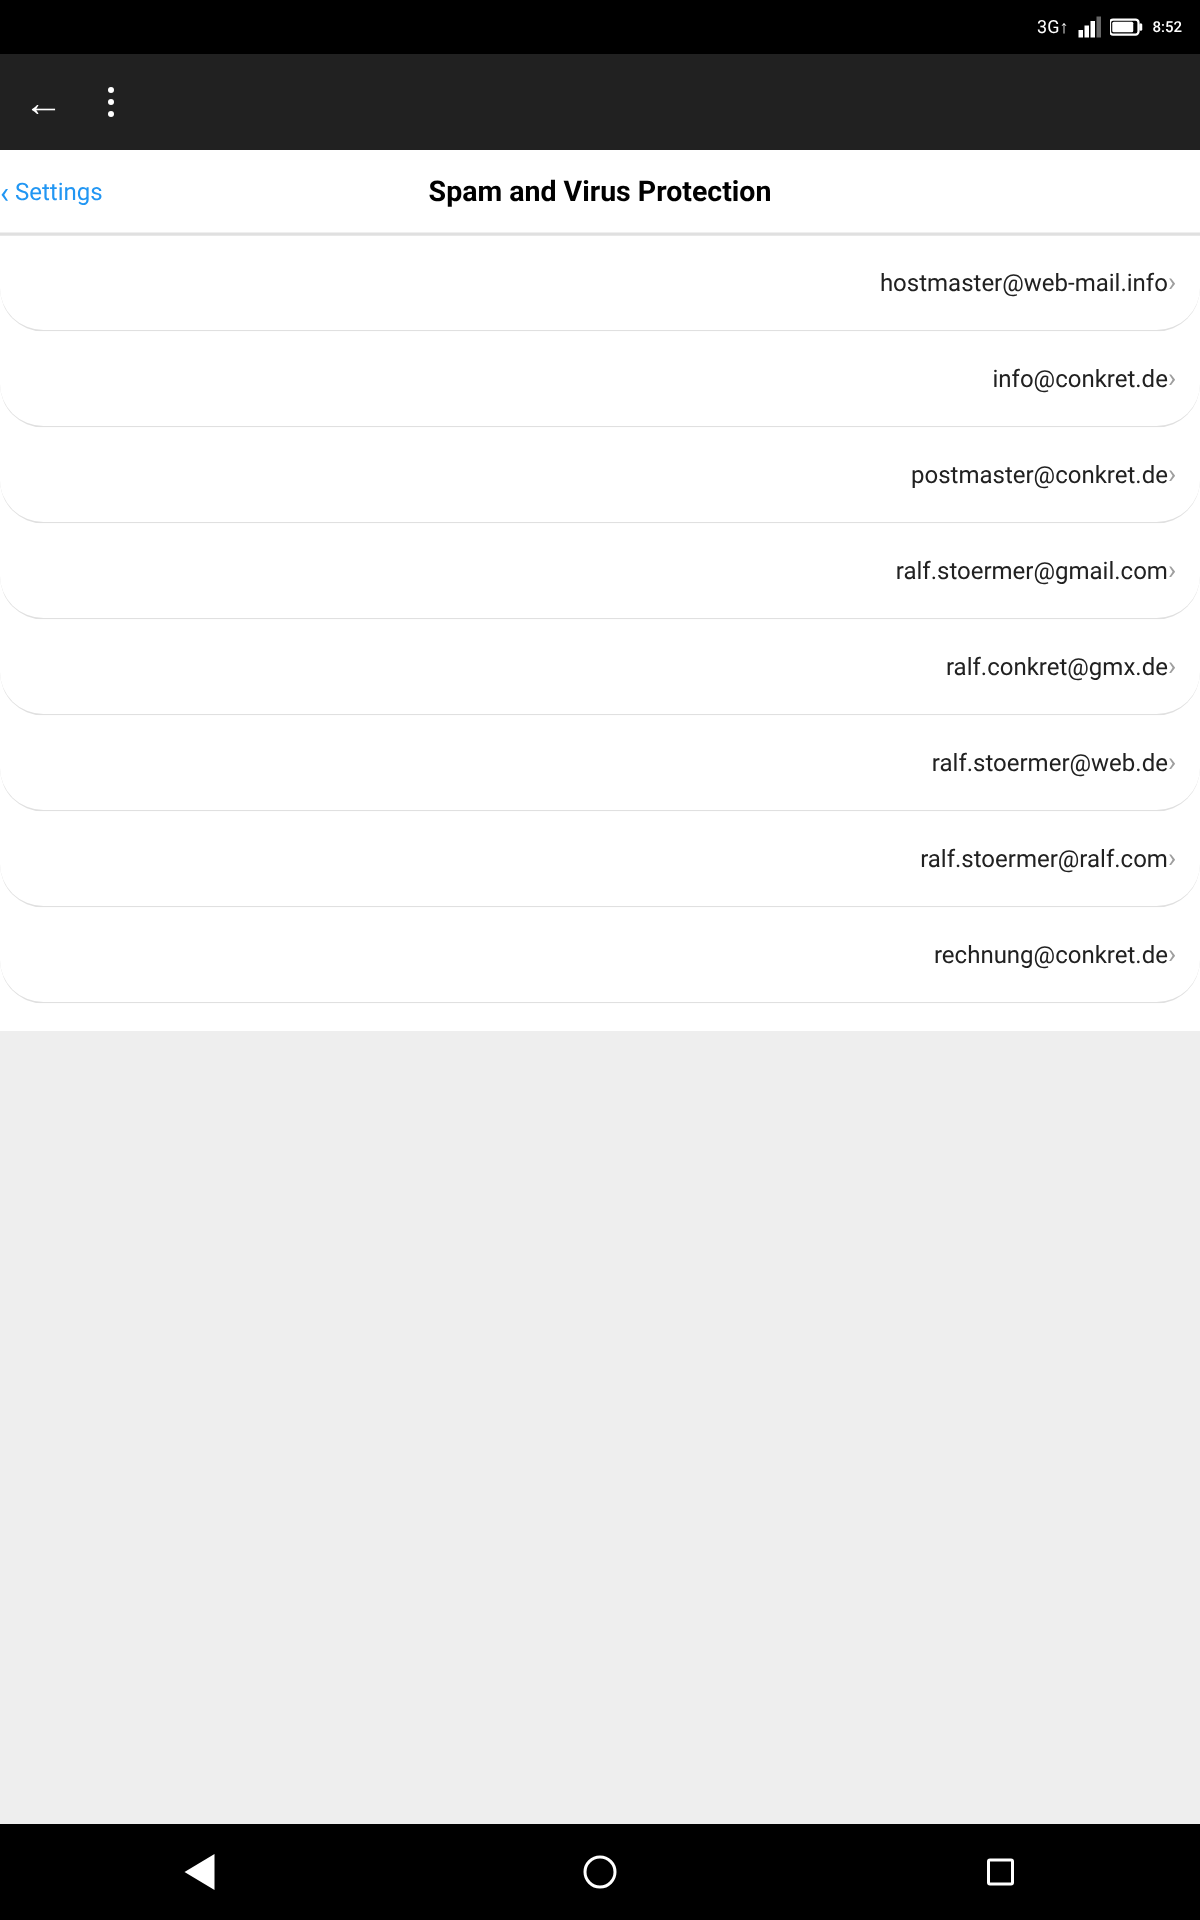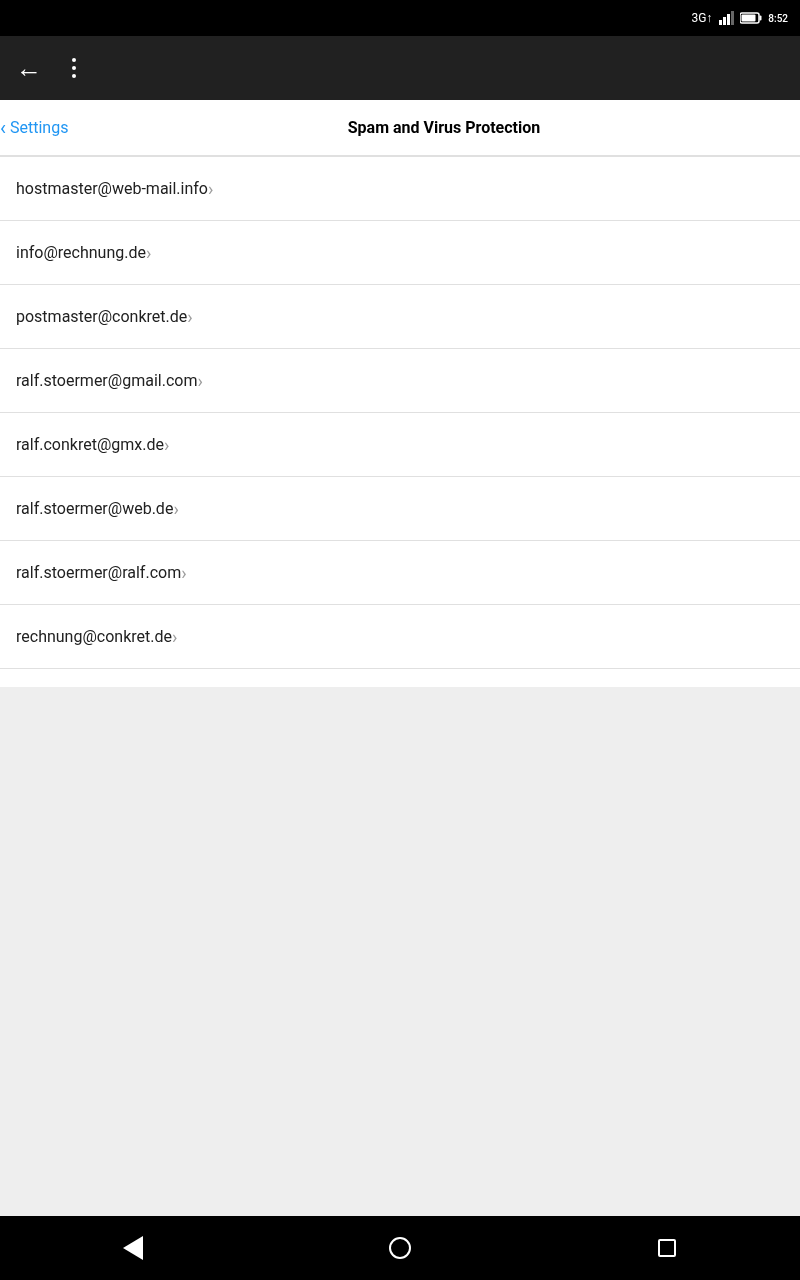--- a/index.html
+++ b/index.html
@@ -99,45 +99,45 @@
       margin-right: auto;
     }
 
     .chevron-left {
       font-size: 20px;
       color: #2196F3;
     }
 
     .sub-header-title {
       color: #000;
-      font-size: 16px;
+      font-size: 19px;
       font-weight: 700;
       position: absolute;
       left: 50%;
       transform: translateX(-50%);
-      margin-left: 44px;
     }
 
     
     .list-container {
       background: #fff;
       flex: 1;
       overflow-y: auto;
       border-top: 1px solid #e0e0e0;
     }
 
     .list-item {
       display: flex;
       align-items: center;
-      justify-content: flex-start;
+      justify-content: flex-end;
       padding: 0 16px;
       height: 64px;
       border-bottom: 1px solid #e0e0e0;
       cursor: pointer;
       background: #fff;
+      border-radius: 29px;
     }
 
     .list-item-text {
       font-size: 16px;
       color: #212121;
     }
 
     .list-item-chevron {
       color: #9e9e9e;
       font-size: 18px;
@@ -243,21 +243,21 @@
   <span class="sub-header-title">Spam and Virus Protection</span>
 </div>
 
 <div class="list-container">
 
 <div class="list-item">
       <span class="list-item-text">hostmaster@web-mail.info</span>
       <span class="list-item-chevron">›</span>
     </div>
     <div class="list-item">
-      <span class="list-item-text">info@rechnung.de</span>
+      <span class="list-item-text">info@conkret.de</span>
       <span class="list-item-chevron">›</span>
     </div>
     <div class="list-item">
       <span class="list-item-text">postmaster@conkret.de</span>
       <span class="list-item-chevron">›</span>
     </div>
     <div class="list-item">
       <span class="list-item-text">ralf.stoermer@gmail.com</span>
       <span class="list-item-chevron">›</span>
     </div>

